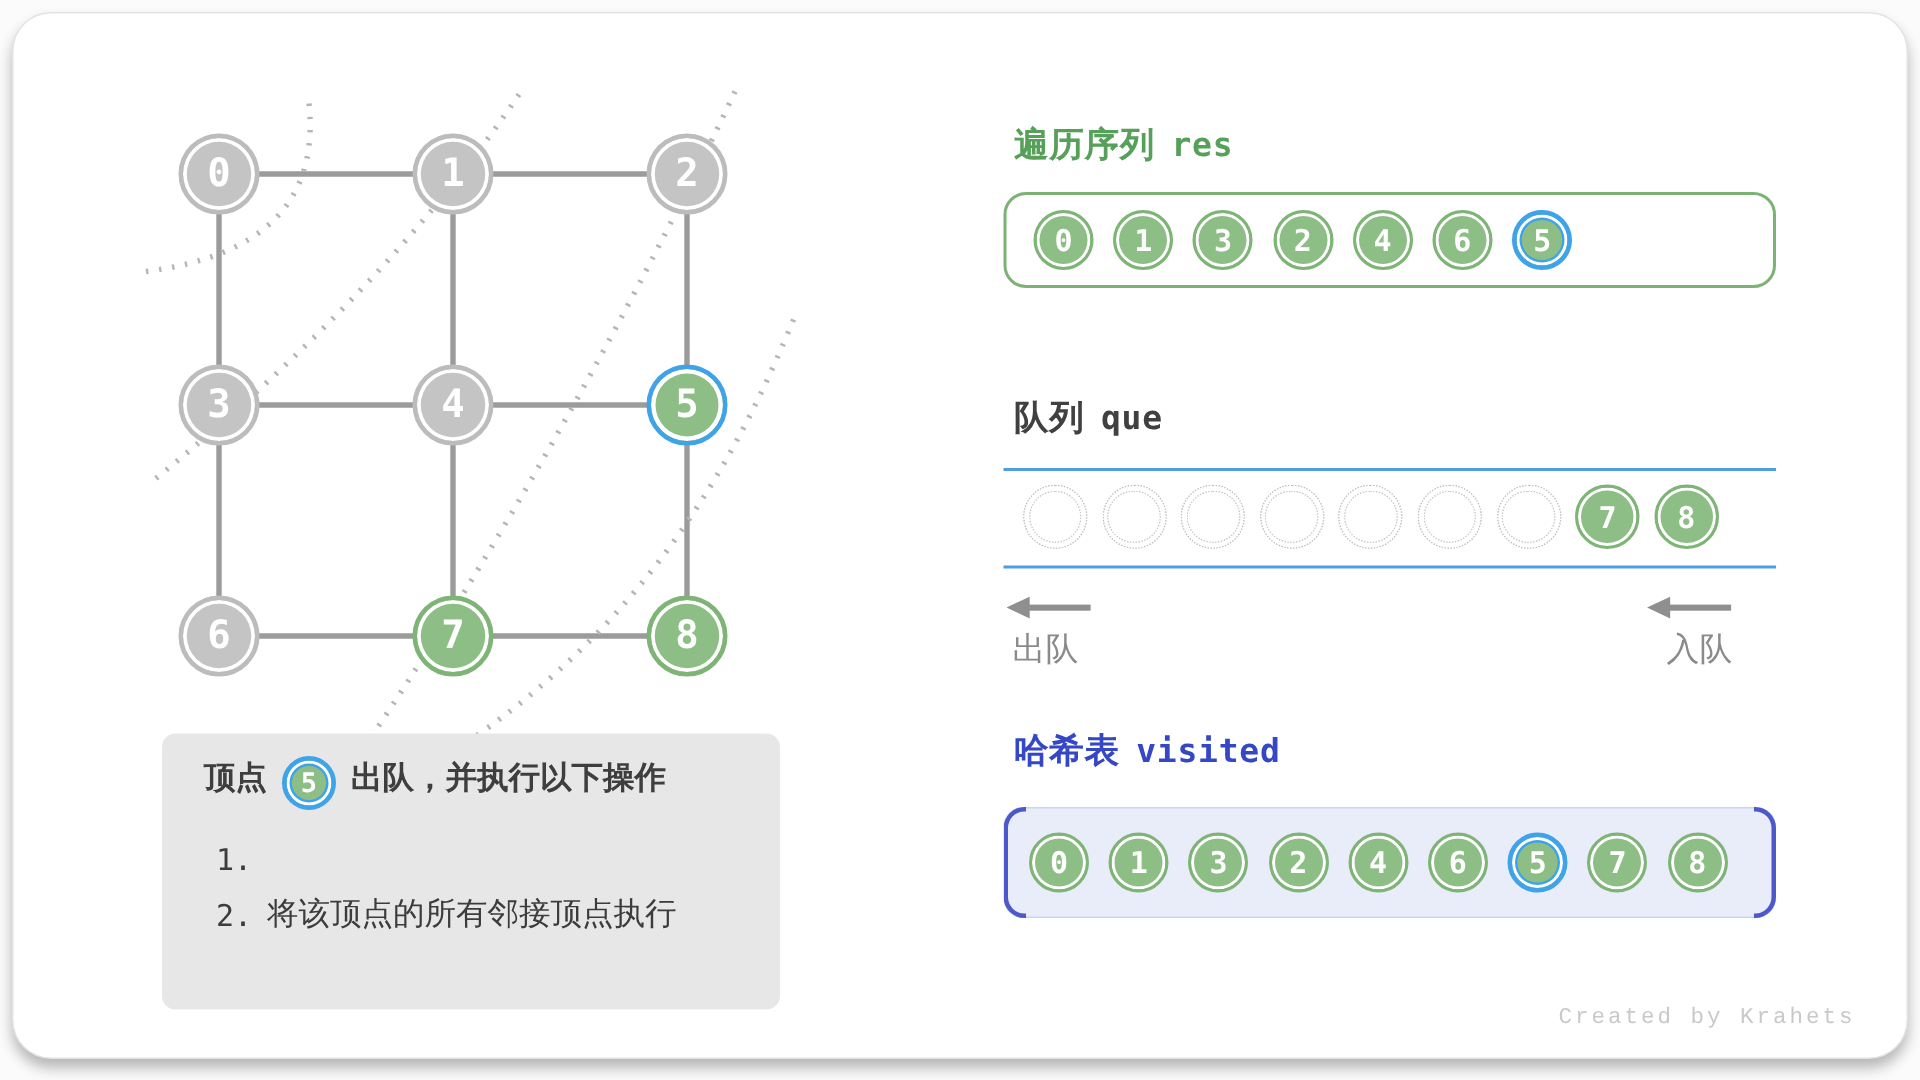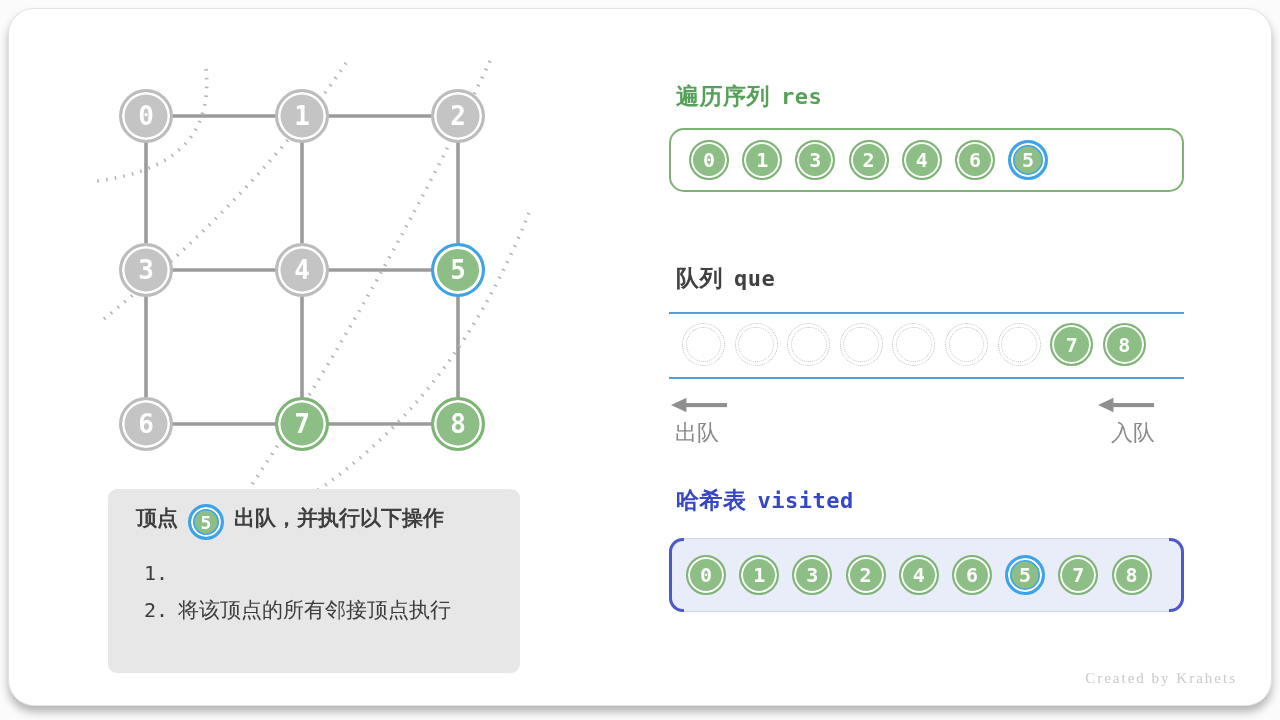--- a/index.html
+++ b/index.html
@@ -52,21 +52,21 @@
   #exp-title .badge{width:36px;height:36px;font-size:18px;}
   #exp-steps{position:absolute;left:20px;top:66px;font-size:21px;color:#3c3c3c;line-height:36.5px;}
   .step{display:flex;}
   .step .marker{width:50px;box-sizing:border-box;padding-left:16px;
     font-family:"DejaVu Sans Mono",monospace;font-size:20px;}
   .stext{white-space:nowrap;}
   .code-green{color:#57a05a;font-family:"DejaVu Sans Mono",monospace;font-weight:bold;}
   .code-blue{color:#137dd1;font-family:"DejaVu Sans Mono",monospace;font-weight:bold;}
   .code-indigo{color:#3547c5;font-family:"DejaVu Sans Mono",monospace;font-weight:bold;}
   #watermark{position:absolute;right:34px;bottom:18px;color:#c9c9c9;font-size:15px;
-    font-family:Liberation Serif, serif;letter-spacing:2px;}
+    font-family:Liberation Mono, monospace;letter-spacing:2px;}
 </style>
 </head>
 <body>
 
 <div id="card">
 
   <div id="graph-layer">
     <svg id="graph-svg" width="580" height="530" viewBox="0 0 580 530">
         <line x1="137" y1="107" x2="293" y2="107" stroke="#9b9b9b" stroke-width="3.6"></line>
         <line x1="293" y1="107" x2="449" y2="107" stroke="#9b9b9b" stroke-width="3.6"></line>

